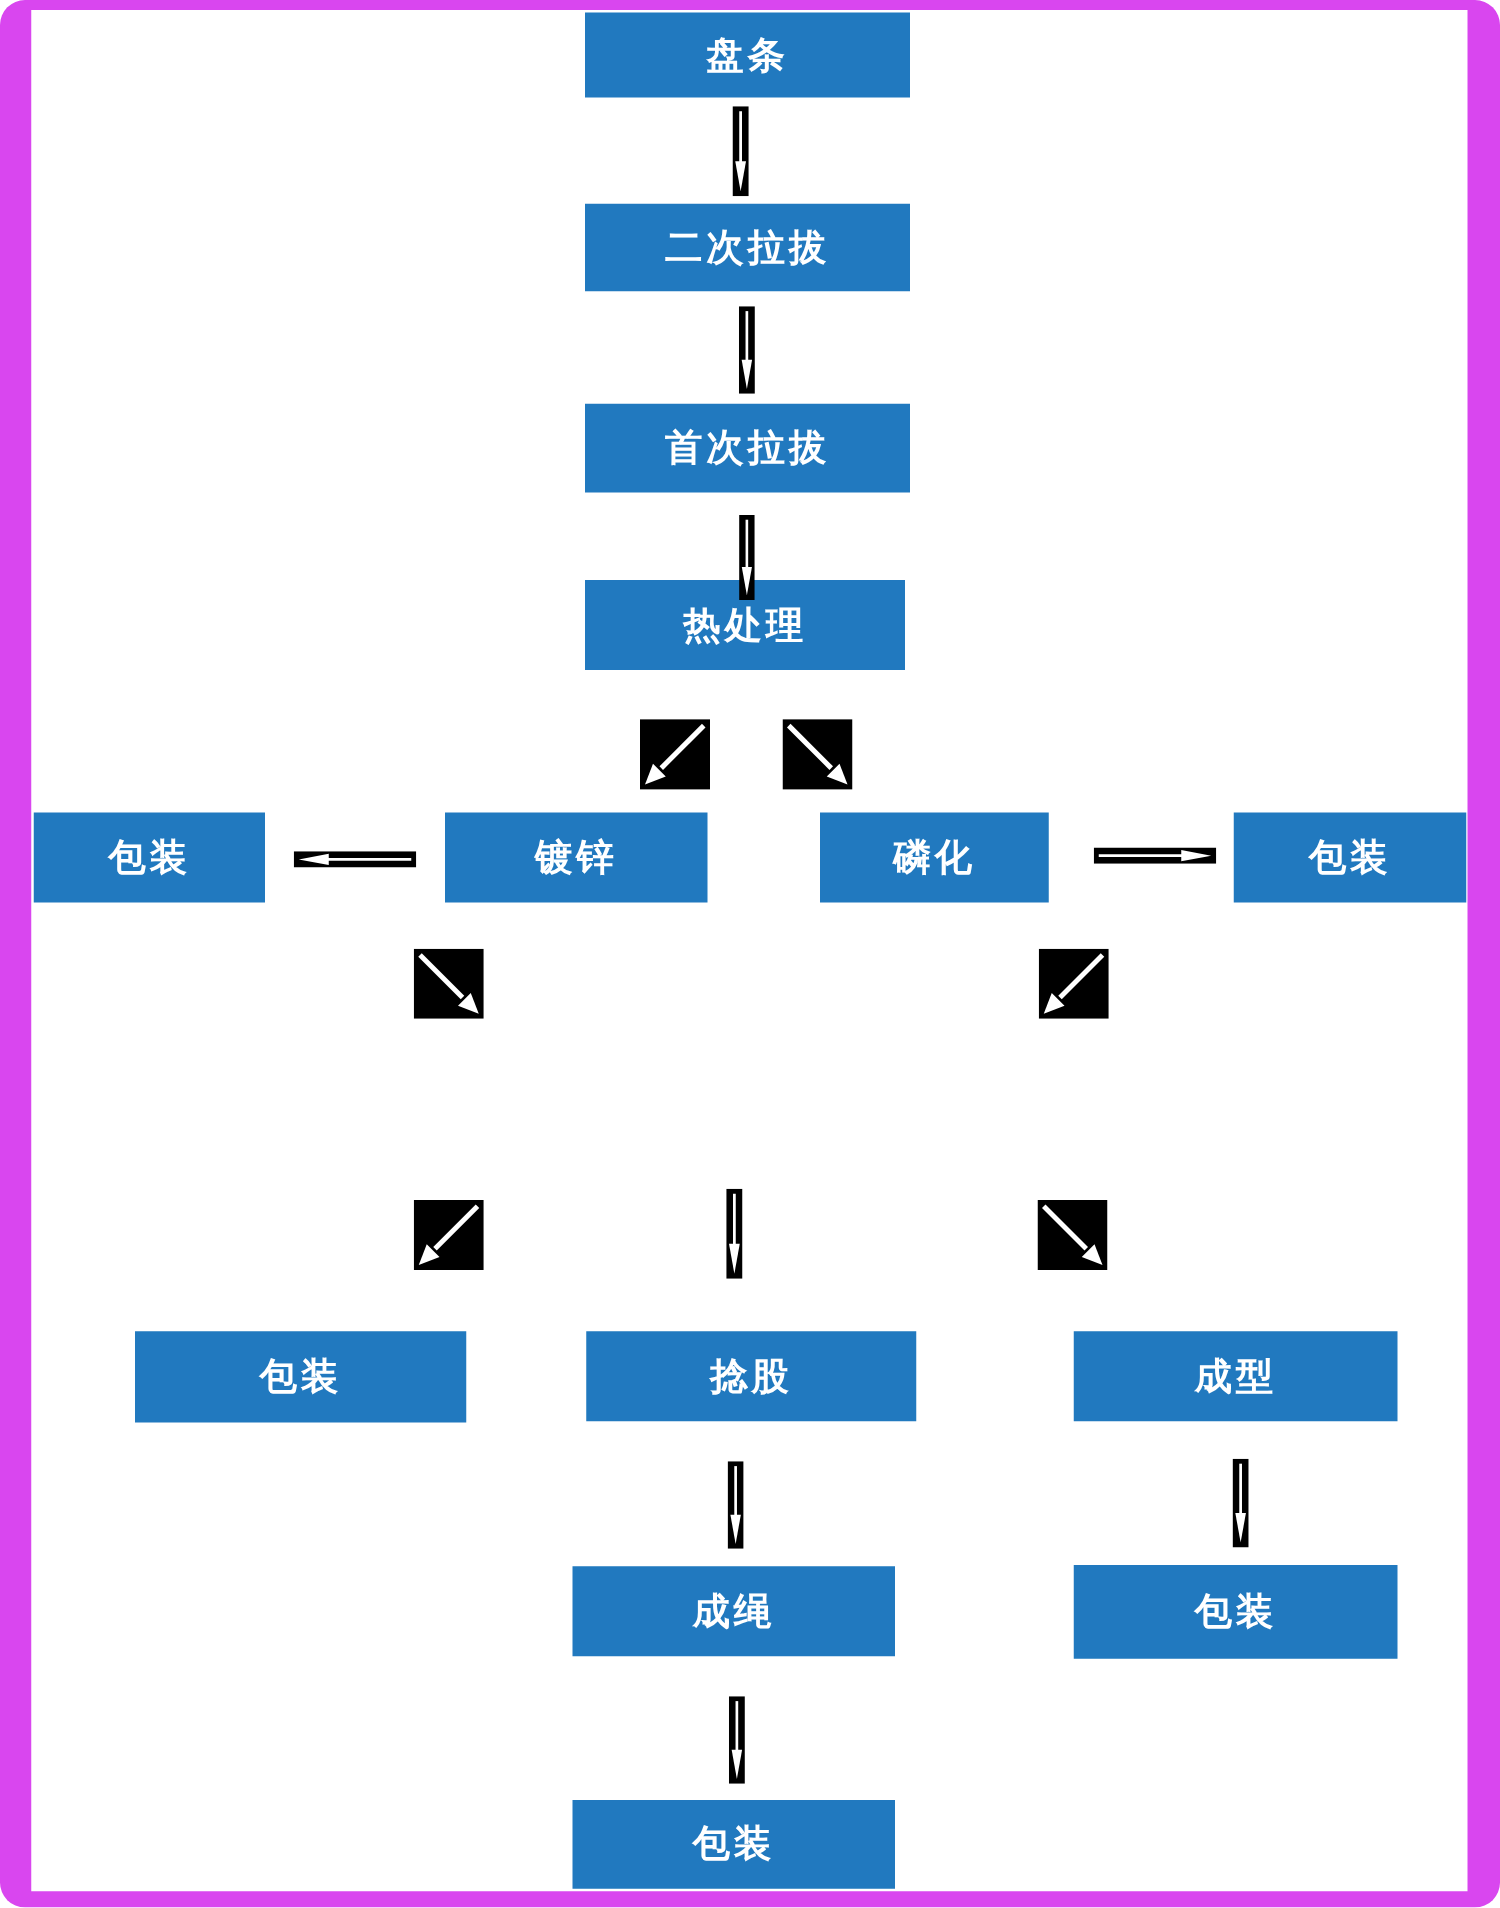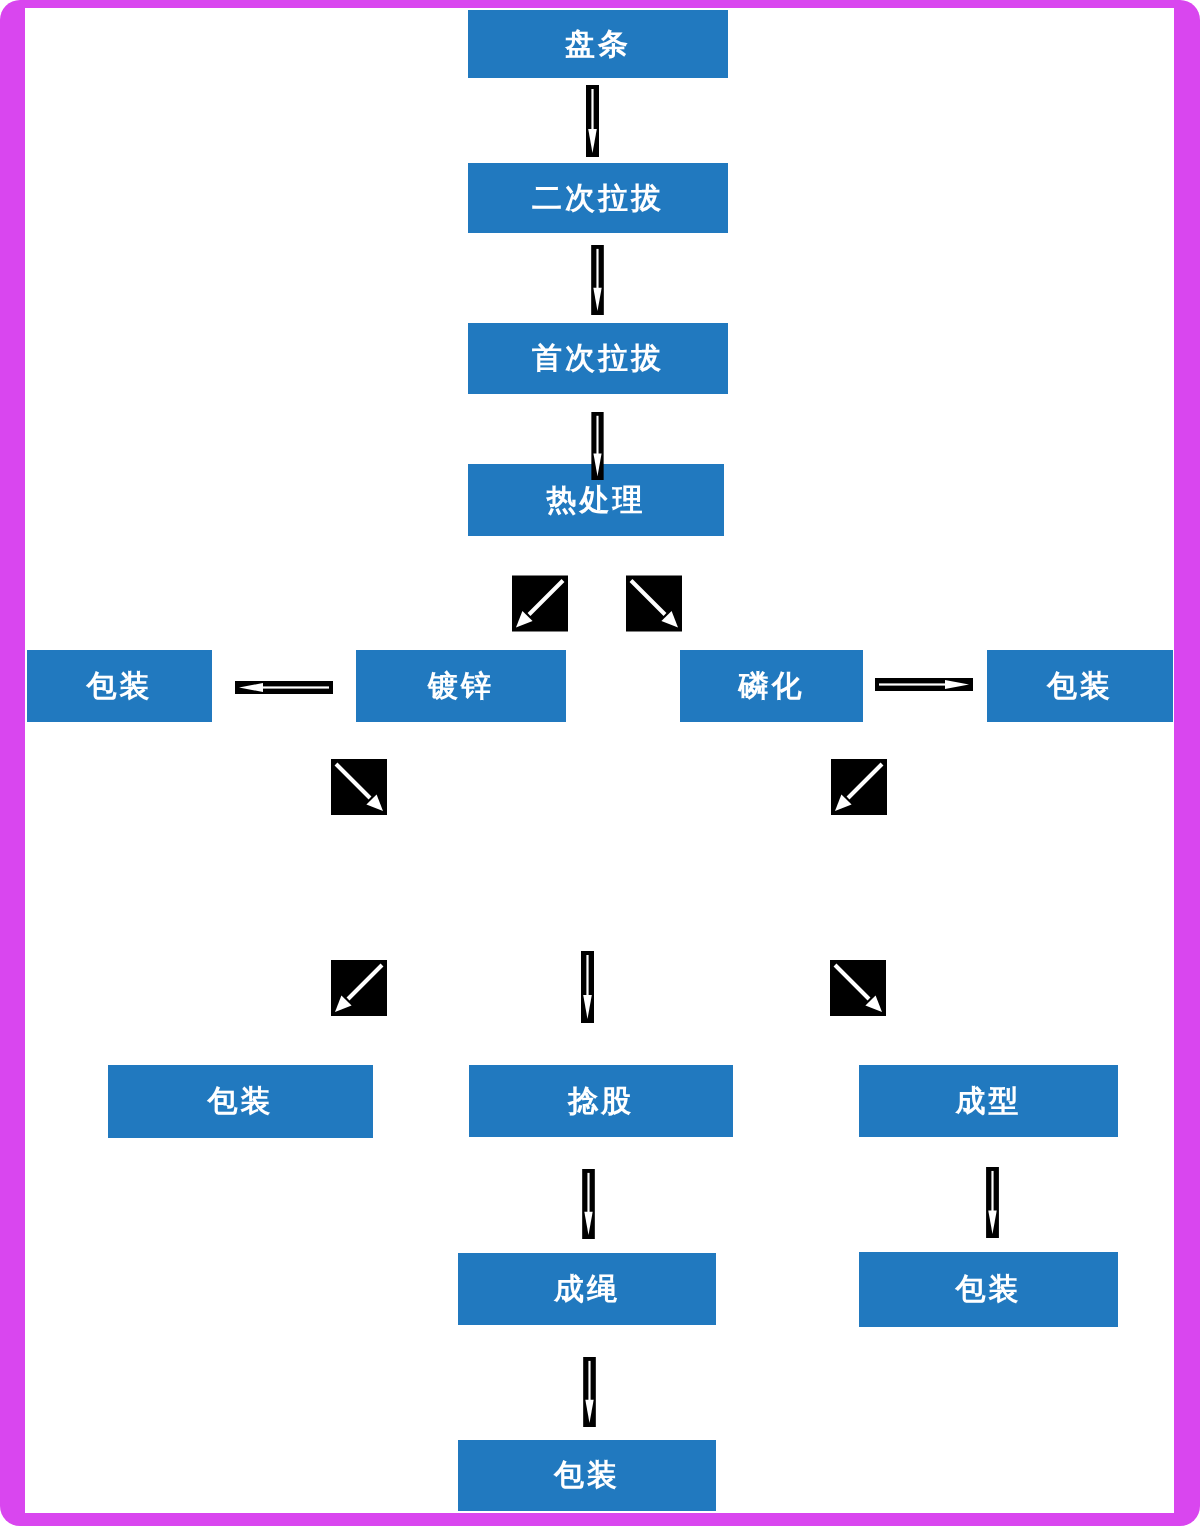--- a/index.html
+++ b/index.html
@@ -43,21 +43,21 @@
   <div class="node" style="left:468px;top:163px;width:260px;height:70px">二次拉拔</div>
 
   <div class="node" style="left:468px;top:323px;width:260px;height:71px">首次拉拔</div>
 
   <div class="node" style="left:468px;top:464px;width:256px;height:72px">热处理</div>
 
   <div class="node" style="left:27px;top:650px;width:185px;height:72px">包装</div>
 
   <div class="node" style="left:356px;top:650px;width:210px;height:72px">镀锌</div>
 
-  <div class="node" style="left:680px;top:650px;width:183px;height:72px">磷化</div>
+  <div class="node" style="left:656px;top:650px;width:183px;height:72px">磷化</div>
 
   <div class="node" style="left:987px;top:650px;width:186px;height:72px">包装</div>
 
 
   <div class="node" style="left:108px;top:1065px;width:265px;height:73px">包装</div>
 
   <div class="node" style="left:469px;top:1065px;width:264px;height:72px">捻股</div>
 
   <div class="node" style="left:458px;top:1253px;width:258px;height:72px">成绳</div>
 

